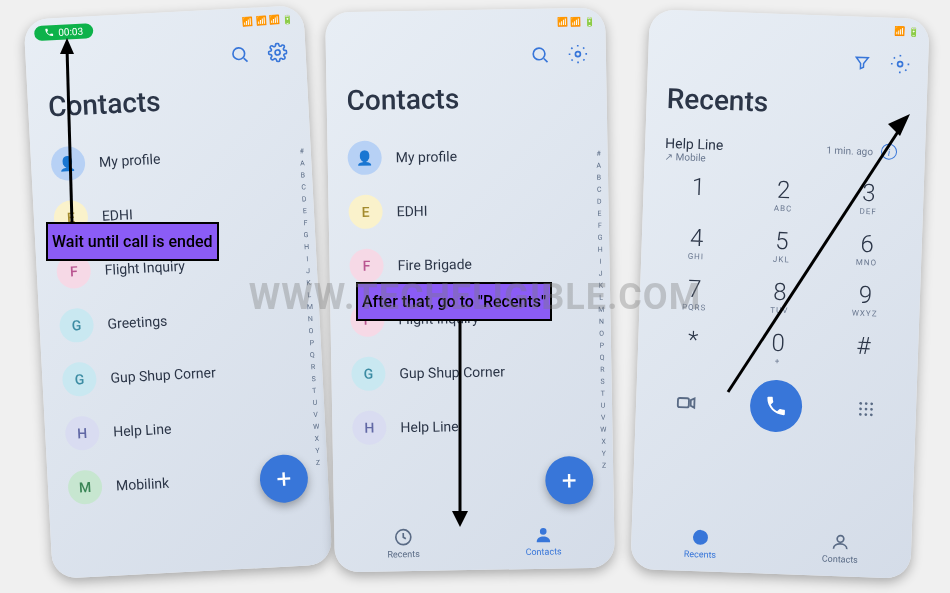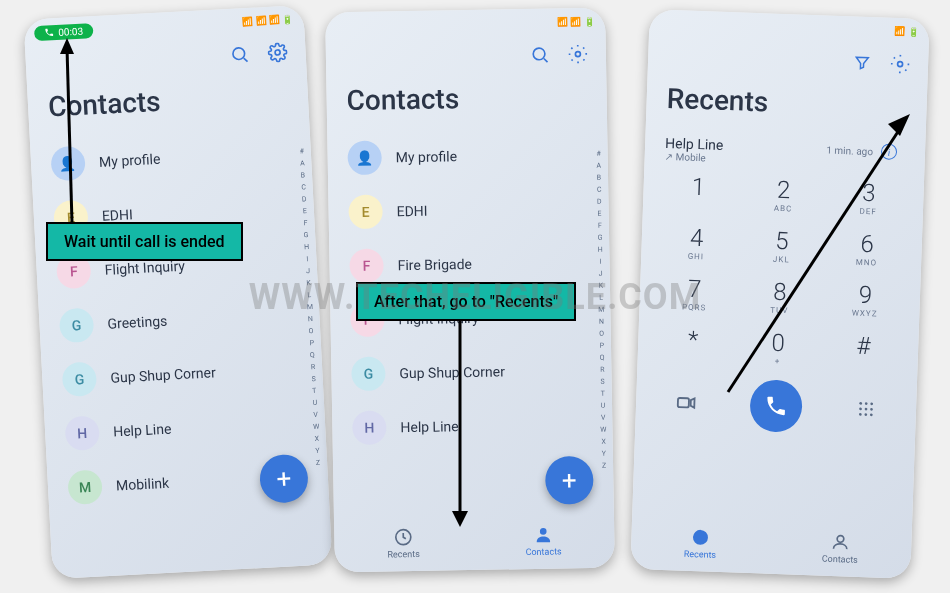--- a/index.html
+++ b/index.html
@@ -176,23 +176,23 @@
   padding: 14px 12px 6px;
 }
 .call-btn {
   width: 52px; height: 52px; border-radius: 50%;
   background: #3876d9; color: white;
   display: flex; align-items: center; justify-content: center;
 }
 .action-icon { color: #5a6b85; width:22px; }
 .annotation-box {
   position: absolute;
-  background: #14b8a6;
+  background: #8b5cf6;
   border: 2px solid black;
-  padding: 8px 16px;
+  padding: 8px 4px;
   font-size: 16px;
   font-weight: 500;
   z-index: 50;
 }
 .arrow {
   position: absolute;
   z-index: 49;
 }
 .watermark {
   position: absolute;

